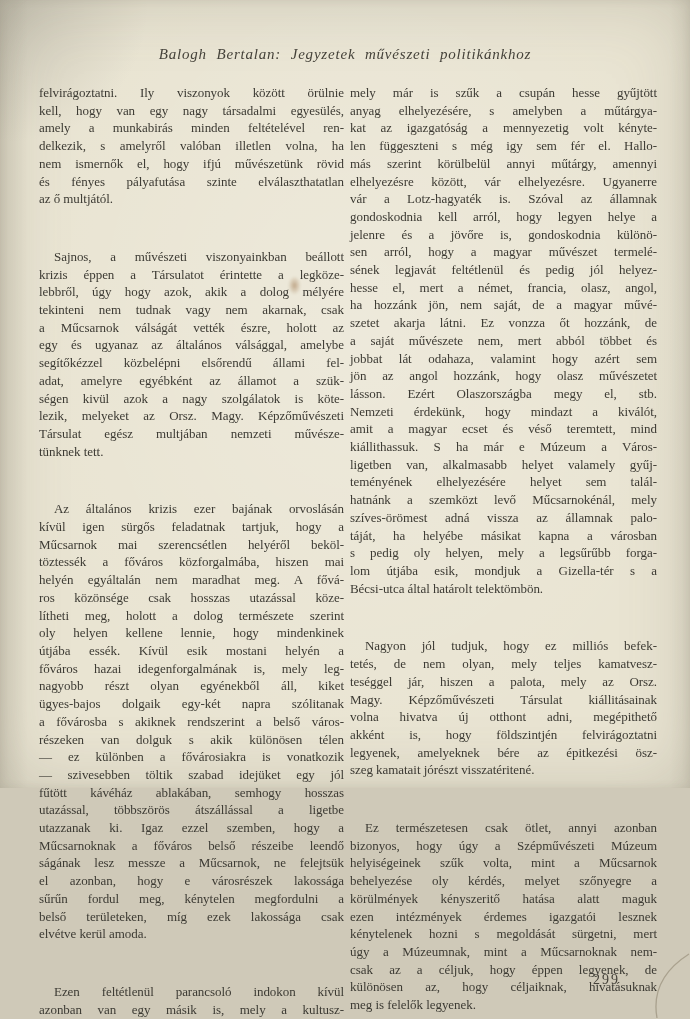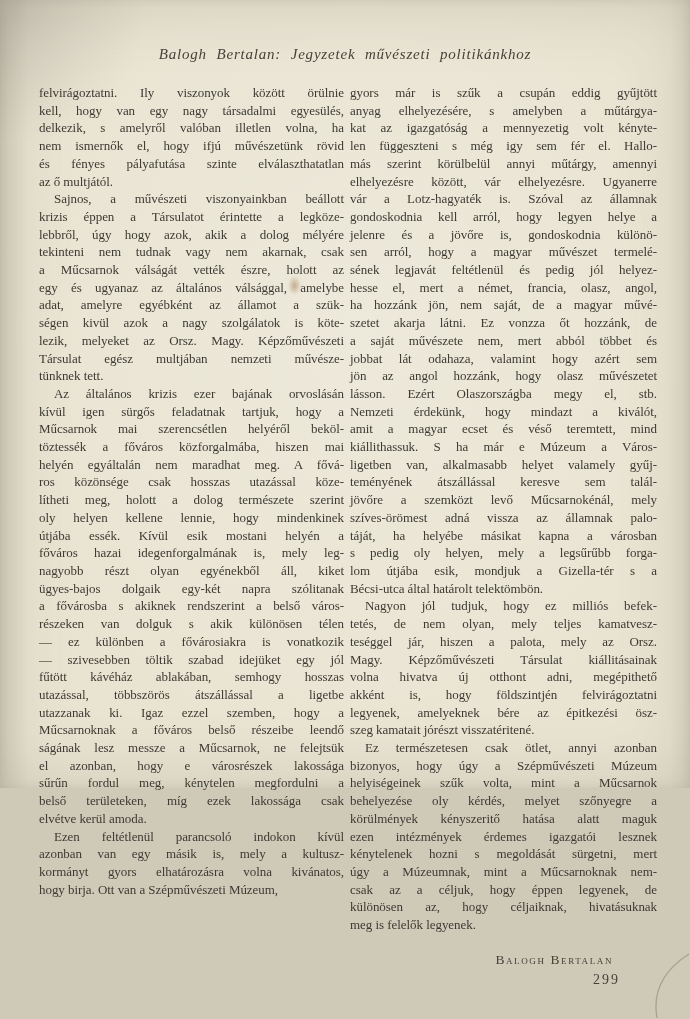--- a/index.html
+++ b/index.html
@@ -31,21 +31,21 @@
     letter-spacing:-0.05px;
   }
   .col-left{left:39px;width:305px;font-family:Liberation Serif, serif;}
   .col-right{left:350px;width:307px;}
   .para{margin:0;padding:0;}
   .line{
     text-align:justify;text-align-last:justify;
     white-space:normal;
   }
   .line.last{text-align-last:left;}
-  .line.indent{text-indent:15px;}
+  .line.indent{text-indent:15px;margin-top:40px;}
   .signature{
     margin-top:17px;
     text-align:right;padding-right:44px;
     font-variant:small-caps;font-size:13.5px;letter-spacing:1.6px;
     color:#45423a;
   }
   .pagenum{
     position:absolute;top:972px;right:70px;
     font-size:14px;letter-spacing:2px;color:#45423a;text-align:right;
   }
@@ -64,32 +64,34 @@
 <body>
 
 <div class="page">
 
   <div class="header">Balogh Bertalan: Jegyzetek művészeti politikánkhoz</div>
 
   <div class="col col-left">
       <div class="para">
         <div class="line">felvirágoztatni. Ily viszonyok között örülnie</div>
         <div class="line">kell, hogy van egy nagy társadalmi egyesülés,</div>
+        <div class="line">amely a munkabirás minden feltételével ren-</div>
         <div class="line">delkezik, s amelyről valóban illetlen volna, ha</div>
         <div class="line">nem ismernők el, hogy ifjú művészetünk rövid</div>
         <div class="line">és fényes pályafutása szinte elválaszthatatlan</div>
         <div class="line last">az ő multjától.</div>
       </div>
       <div class="para">
         <div class="line indent">Sajnos, a művészeti viszonyainkban beállott</div>
         <div class="line">krizis éppen a Társulatot érintette a legköze-</div>
         <div class="line">lebbről, úgy hogy azok, akik a dolog mélyére</div>
         <div class="line">tekinteni nem tudnak vagy nem akarnak, csak</div>
         <div class="line">a Műcsarnok válságát vették észre, holott az</div>
         <div class="line">egy és ugyanaz az általános válsággal, amelybe</div>
+        <div class="line">segítőkézzel közbelépni elsőrendű állami fel-</div>
         <div class="line">adat, amelyre egyébként az államot a szük-</div>
         <div class="line">ségen kivül azok a nagy szolgálatok is köte-</div>
         <div class="line">lezik, melyeket az Orsz. Magy. Képzőművészeti</div>
         <div class="line">Társulat egész multjában nemzeti művésze-</div>
         <div class="line last">tünknek tett.</div>
       </div>
       <div class="para">
         <div class="line indent">Az általános krizis ezer bajának orvoslásán</div>
         <div class="line">kívül igen sürgős feladatnak tartjuk, hogy a</div>
         <div class="line">Műcsarnok mai szerencsétlen helyéről beköl-</div>
@@ -119,21 +121,21 @@
       <div class="para">
         <div class="line indent">Ezen feltétlenül parancsoló indokon kívül</div>
         <div class="line">azonban van egy másik is, mely a kultusz-</div>
         <div class="line">kormányt gyors elhatározásra volna kivánatos,</div>
         <div class="line last">hogy birja. Ott van a Szépművészeti Múzeum,</div>
       </div>
     </div>
 
   <div class="col col-right">
   <div class="para">
-        <div class="line">gyors már is szűk a csupán eddig gyűjtött</div>
+        <div class="line">mely már is szűk a csupán hesse gyűjtött</div>
         <div class="line">anyag elhelyezésére, s amelyben a műtárgya-</div>
         <div class="line">kat az igazgatóság a mennyezetig volt kényte-</div>
         <div class="line">len függeszteni s még igy sem fér el. Hallo-</div>
         <div class="line">más szerint körülbelül annyi műtárgy, amennyi</div>
         <div class="line">elhelyezésre között, vár elhelyezésre. Ugyanerre</div>
         <div class="line">vár a Lotz-hagyaték is. Szóval az államnak</div>
         <div class="line">gondoskodnia kell arról, hogy legyen helye a</div>
         <div class="line">jelenre és a jövőre is, gondoskodnia különö-</div>
         <div class="line">sen arról, hogy a magyar művészet termelé-</div>
         <div class="line">sének legjavát feltétlenül és pedig jól helyez-</div>
@@ -141,22 +143,22 @@
         <div class="line">ha hozzánk jön, nem saját, de a magyar művé-</div>
         <div class="line">szetet akarja látni. Ez vonzza őt hozzánk, de</div>
         <div class="line">a saját művészete nem, mert abból többet és</div>
         <div class="line">jobbat lát odahaza, valamint hogy azért sem</div>
         <div class="line">jön az angol hozzánk, hogy olasz művészetet</div>
         <div class="line">lásson. Ezért Olaszországba megy el, stb.</div>
         <div class="line">Nemzeti érdekünk, hogy mindazt a kiválót,</div>
         <div class="line">amit a magyar ecset és véső teremtett, mind</div>
         <div class="line">kiállithassuk. S ha már e Múzeum a Város-</div>
         <div class="line">ligetben van, alkalmasabb helyet valamely gyűj-</div>
-        <div class="line">teményének átszállással keresve sem talál-</div>
-        <div class="line">jövőre a szemközt levő Műcsarnokénál, mely</div>
+        <div class="line">teményének elhelyezésére helyet sem talál-</div>
+        <div class="line">hatnánk a szemközt levő Műcsarnokénál, mely</div>
         <div class="line">szíves-örömest adná vissza az államnak palo-</div>
         <div class="line">táját, ha helyébe másikat kapna a városban</div>
         <div class="line">s pedig oly helyen, mely a legsűrűbb forga-</div>
         <div class="line">lom útjába esik, mondjuk a Gizella-tér s a</div>
         <div class="line last">Bécsi-utca által határolt telektömbön.</div>
       </div>
       <div class="para">
         <div class="line indent">Nagyon jól tudjuk, hogy ez milliós befek-</div>
         <div class="line">tetés, de nem olyan, mely teljes kamatvesz-</div>
         <div class="line">teséggel jár, hiszen a palota, mely az Orsz.</div>

